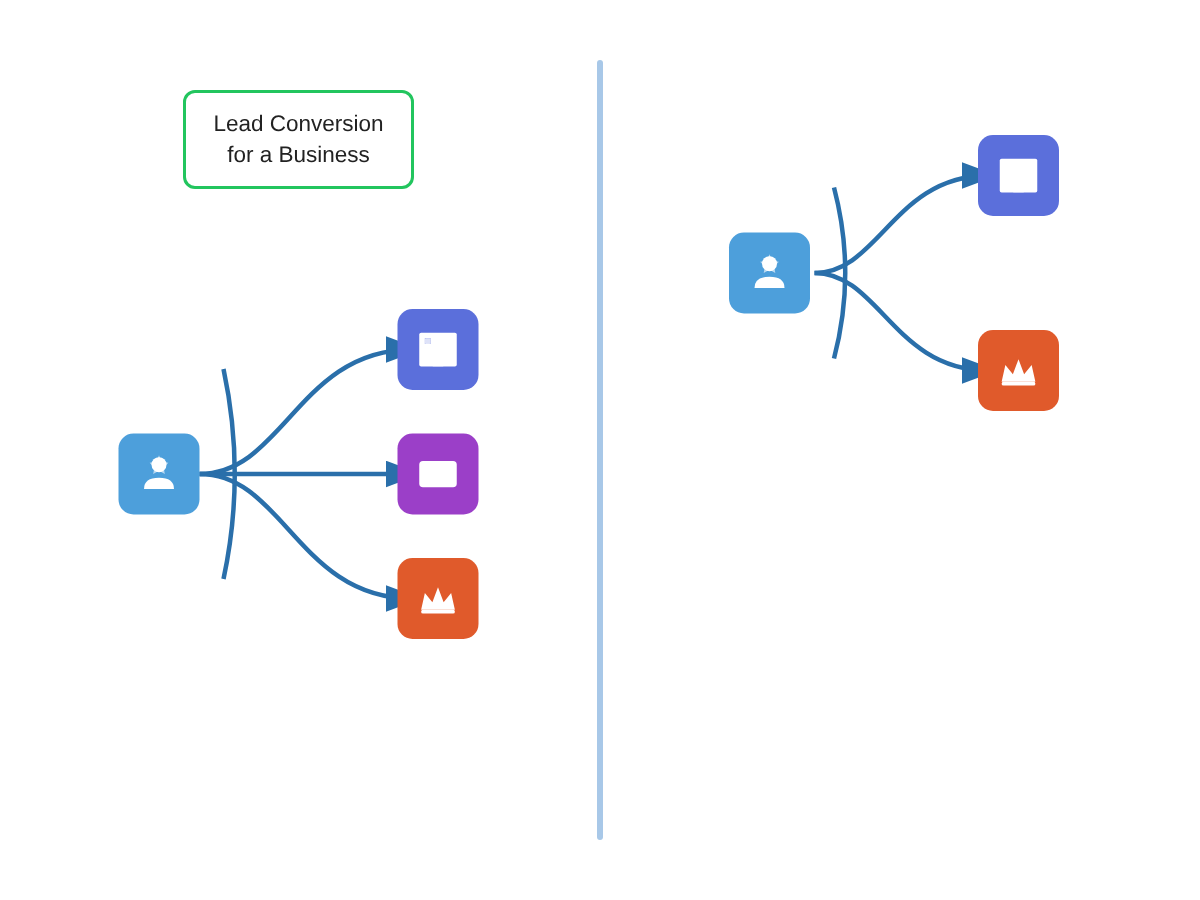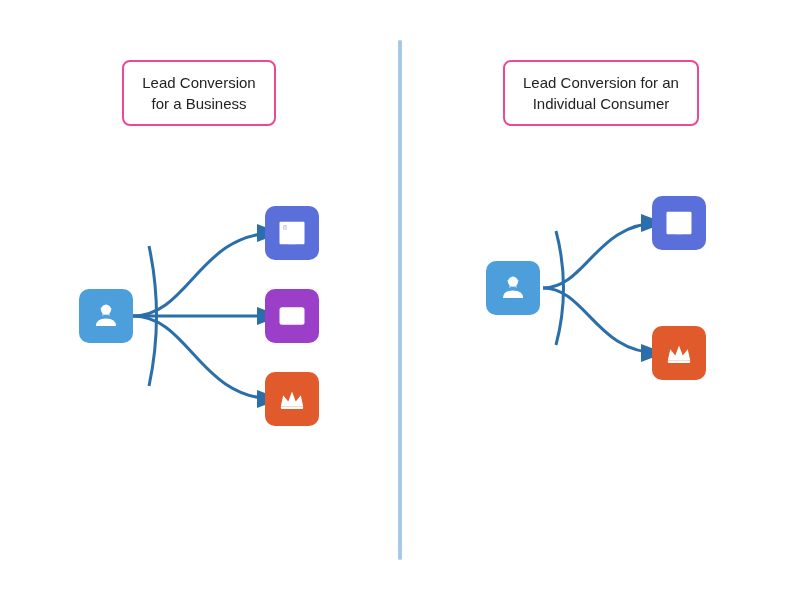--- a/index.html
+++ b/index.html
@@ -27,21 +27,21 @@
       padding-top: 60px;
       position: relative;
     }
     .divider {
       width: 4px;
       background: #a8c8e8;
       margin: 40px 0;
       border-radius: 2px;
     }
     .title-box {
-      border: 2px solid #ec4899;
+      border: 2px solid #22c55e;
       border-radius: 8px;
       padding: 10px 18px;
       text-align: center;
       font-size: 15px;
       color: #222;
       background: white;
       margin-bottom: 40px;
       line-height: 1.4;
     }
     .diagram {
@@ -148,23 +148,20 @@
           <path d="M3,18 L5,9 L9,14 L12,6 L15,14 L19,9 L21,18 Z"></path>
           <rect x="3" y="18" width="18" height="2" rx="1"></rect>
         </svg>
       </div>
     </div>
   </div>
 
   <div class="divider"></div>
 
   <div class="panel">
-    <div class="title-box">
-      Lead Conversion for an<br>Individual Consumer
-    </div>
 
     <div class="diagram" style="width:250px; height:240px;">
       <svg class="arrows">
         <defs>
           <marker id="arrow-right" markerWidth="8" markerHeight="8" refX="6" refY="3" orient="auto">
             <path d="M0,0 L0,6 L8,3 z" fill="#2a6faa"></path>
           </marker>
         </defs>
 
         <path d="M67,112 C110,112 120,47 183,47" fill="none" stroke="#2a6faa" stroke-width="3" marker-end="url(#arrow-right)"></path>

